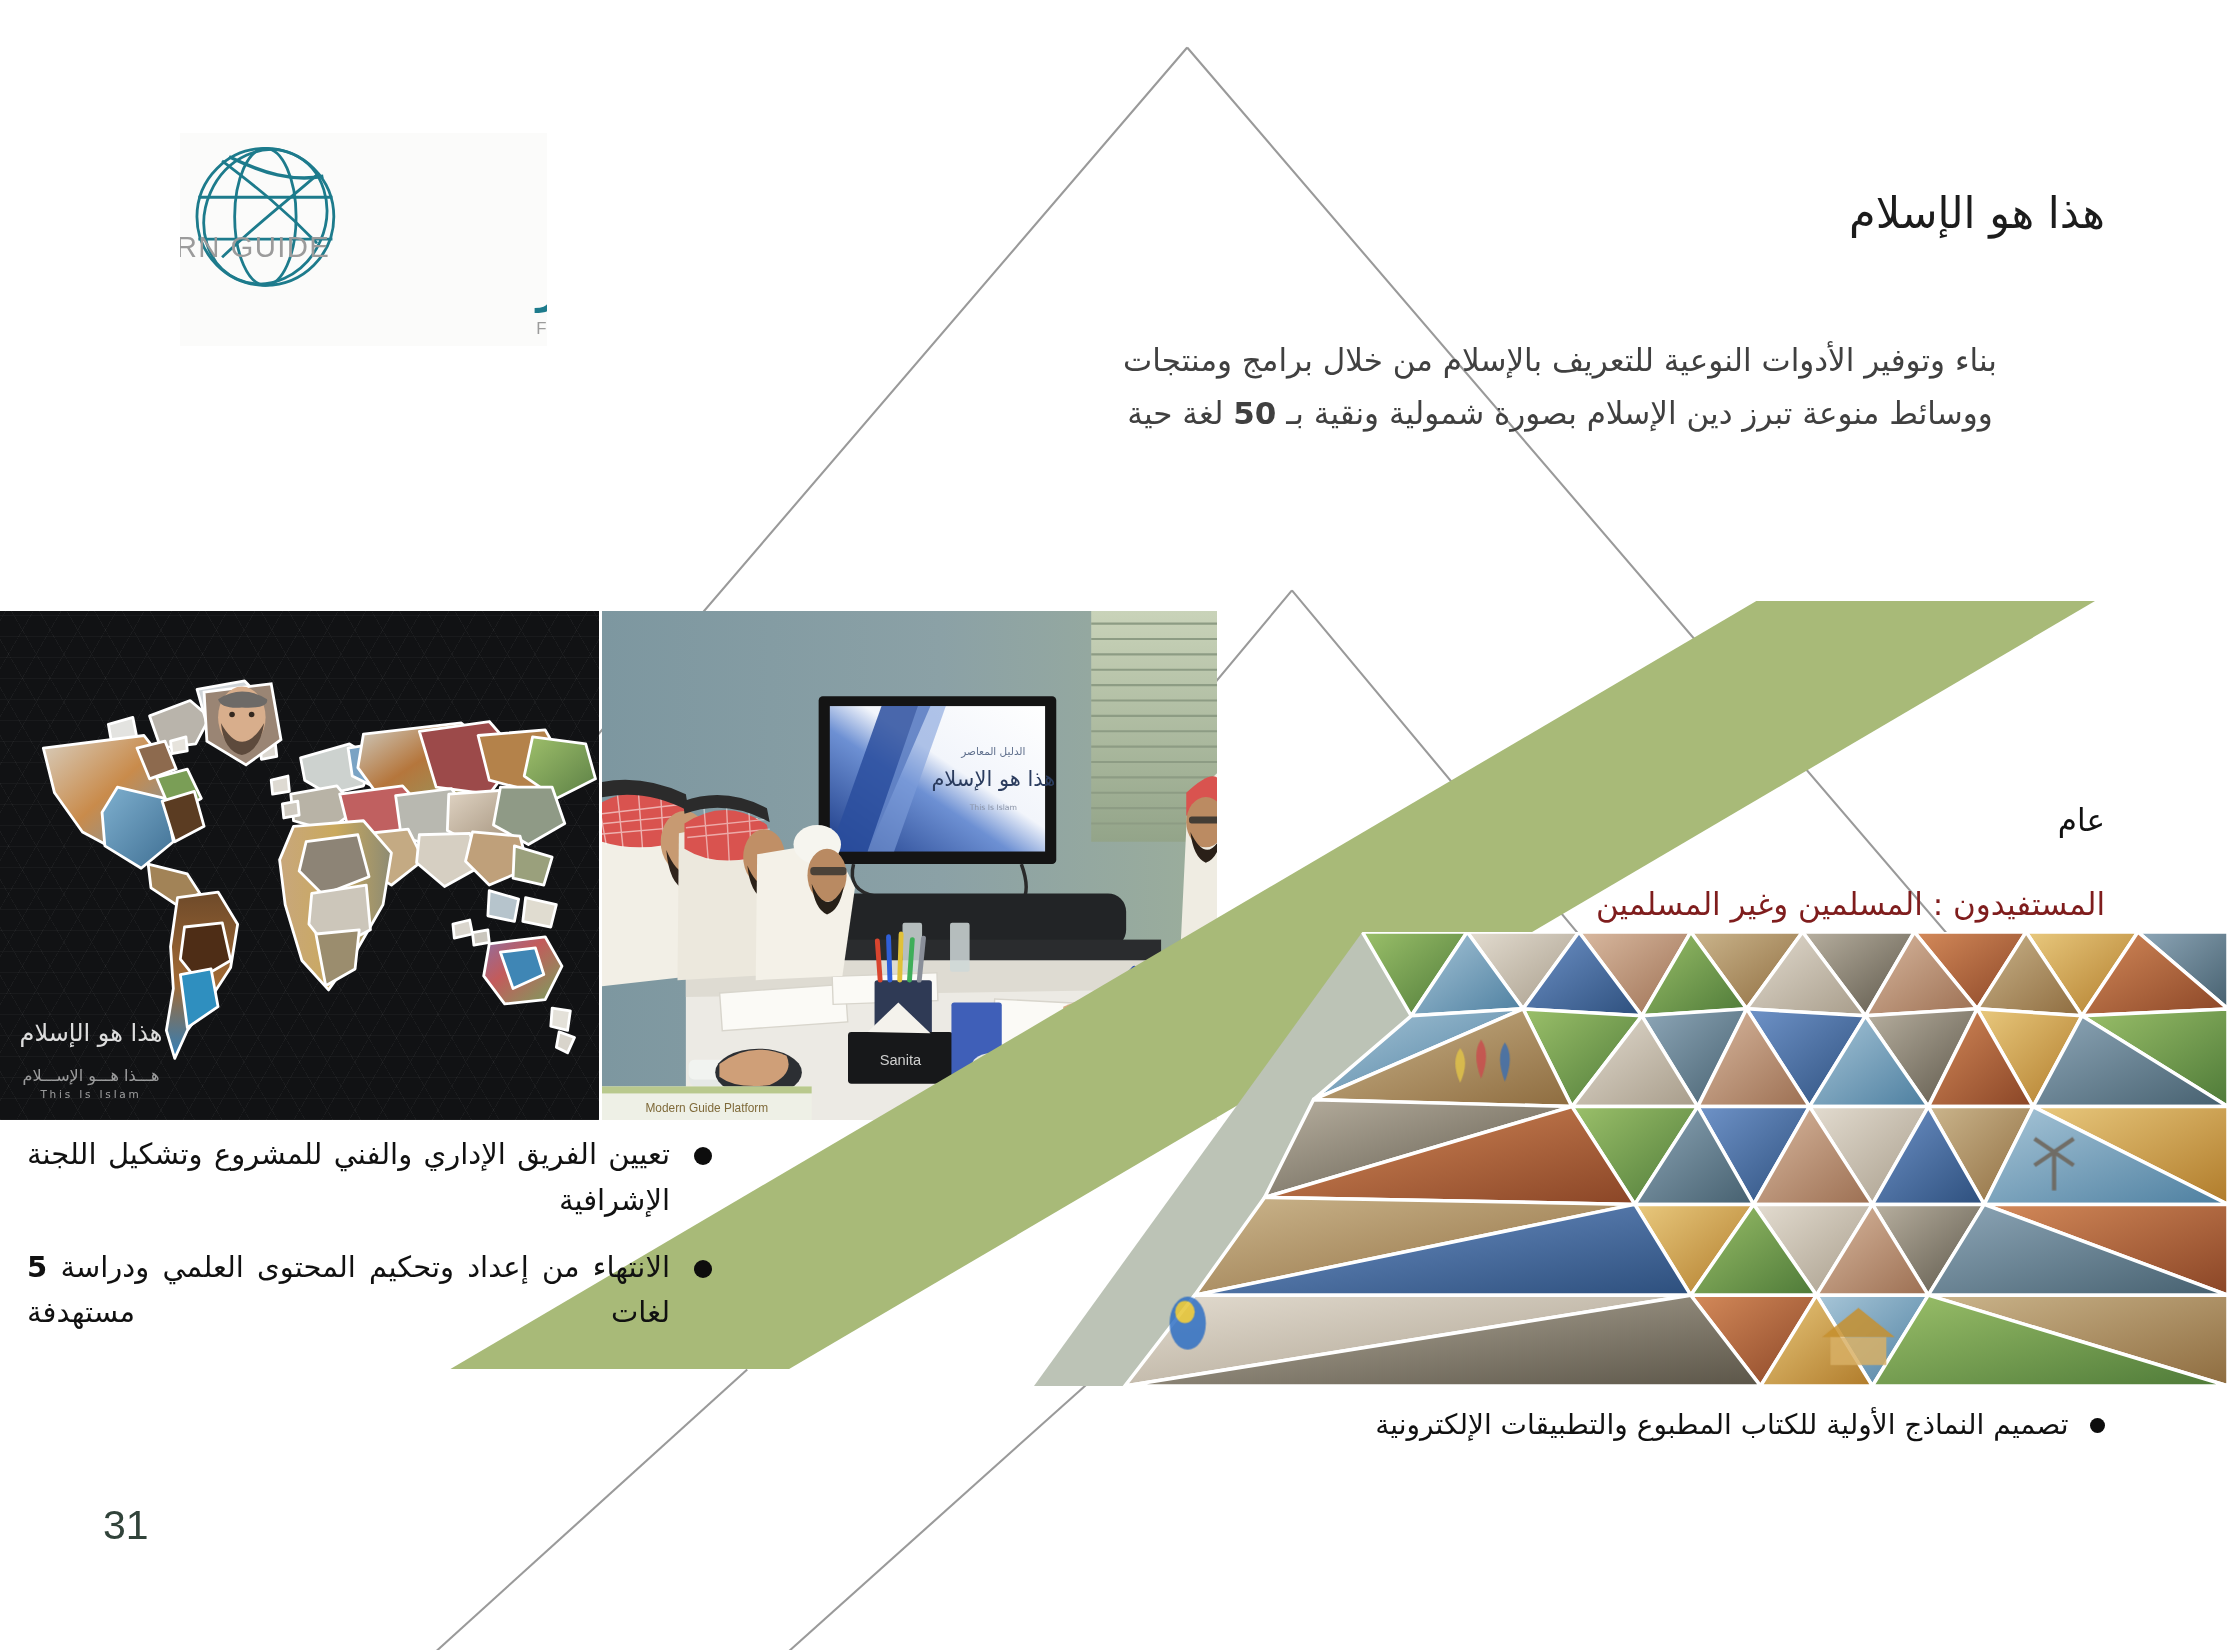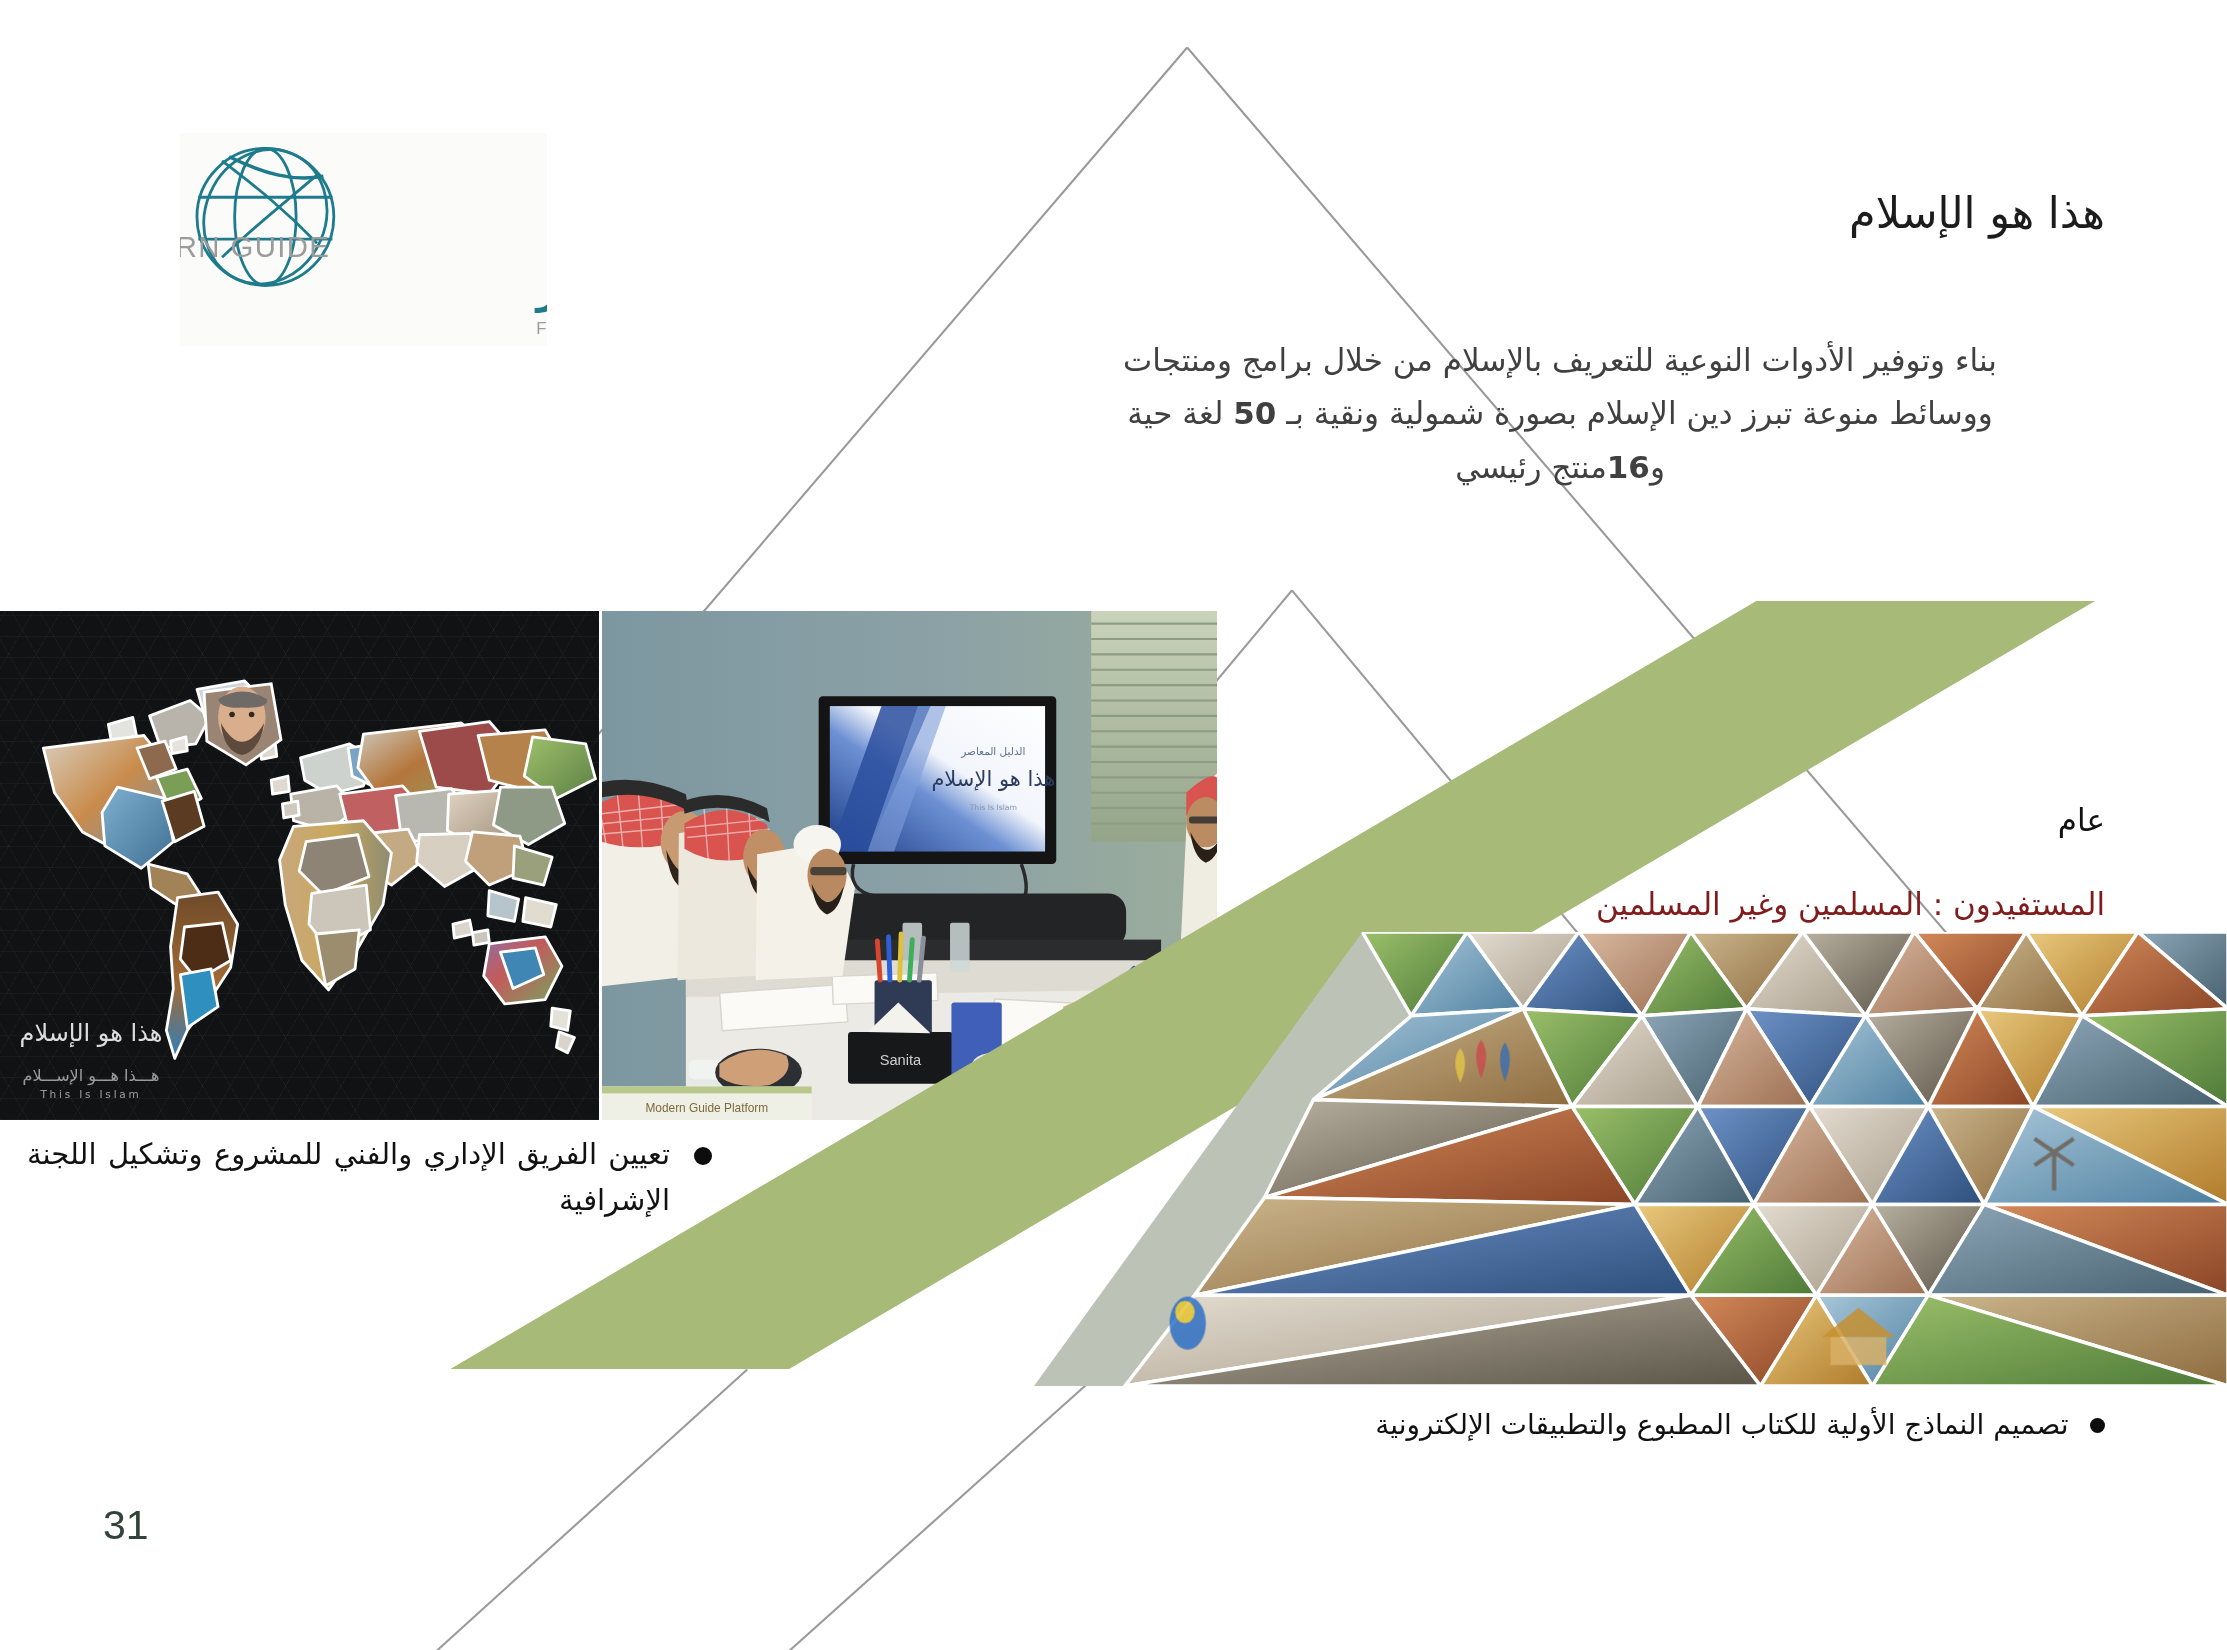--- a/index.html
+++ b/index.html
@@ -173,21 +173,20 @@
       <text x="510" y="244" text-anchor="end" font-family="DejaVu Sans, sans-serif" font-size="56" font-weight="bold" fill="#1d7b8c" direction="rtl">الدليل المعاصر</text>
       <text x="510" y="288" text-anchor="end" font-family="Liberation Sans, sans-serif" font-size="24" letter-spacing="1" fill="#9b9b9b">For Information Technology</text>
     </svg>
   </div>
 
   <div class="title">هذا هو الإسلام</div>
 
   <div class="intro">
     <span class="ln ln1">بناء  وتوفير الأدوات النوعية  للتعريف بالإسلام من  خلال برامج  ومنتجات</span>
     <span class="ln ln2"><span>ووسائط   منوعة   تبرز دين الإسلام بصورة شمولية ونقية بـ </span><b>50</b><span> لغة حية</span></span>
-    <span class="ln ln3"><span>و</span><b>16</b><span>منتج رئيسي</span></span>
   </div>
 
   <div class="panel-map">
     <div class="map-pattern"></div>
     <svg class="map-svg" viewBox="0 0 857 728">
       <defs>
         <linearGradient id="gA" x1="0" y1="0" x2="1" y2="1">
           <stop offset="0" stop-color="#d8cfc0"></stop>
             <stop offset=".5" stop-color="#c98b4b"></stop>
             <stop offset="1" stop-color="#6f97b6"></stop>
@@ -581,20 +580,27 @@
   <div class="cap-benef">المستفيدون : المسلمين وغير المسلمين</div>
 
   <div class="bullets-left">
     <div class="bullet">
       <span class="dot"></span>
       <span class="btxt">
         <span>تعيين  الفريق  الإداري  والفني  للمشروع</span>
         <span>وتشكيل اللجنة الإشرافية</span>
       </span>
     </div>
+    <div class="bullet">
+      <span class="dot"></span>
+      <span class="btxt">
+        <span>الانتهاء من إعداد وتحكيم المحتوى العلمي</span>
+        <span>ودراسة </span><b>5</b><span> لغات مستهدفة</span>
+      </span>
+    </div>
   </div>
 
   <div class="bullet-bottom">
     <span class="dot"></span>
     <span class="btxt">تصميم النماذج الأولية للكتاب المطبوع والتطبيقات الإلكترونية</span>
   </div>
 
   <div class="page-num">31</div>
 
 </div>

